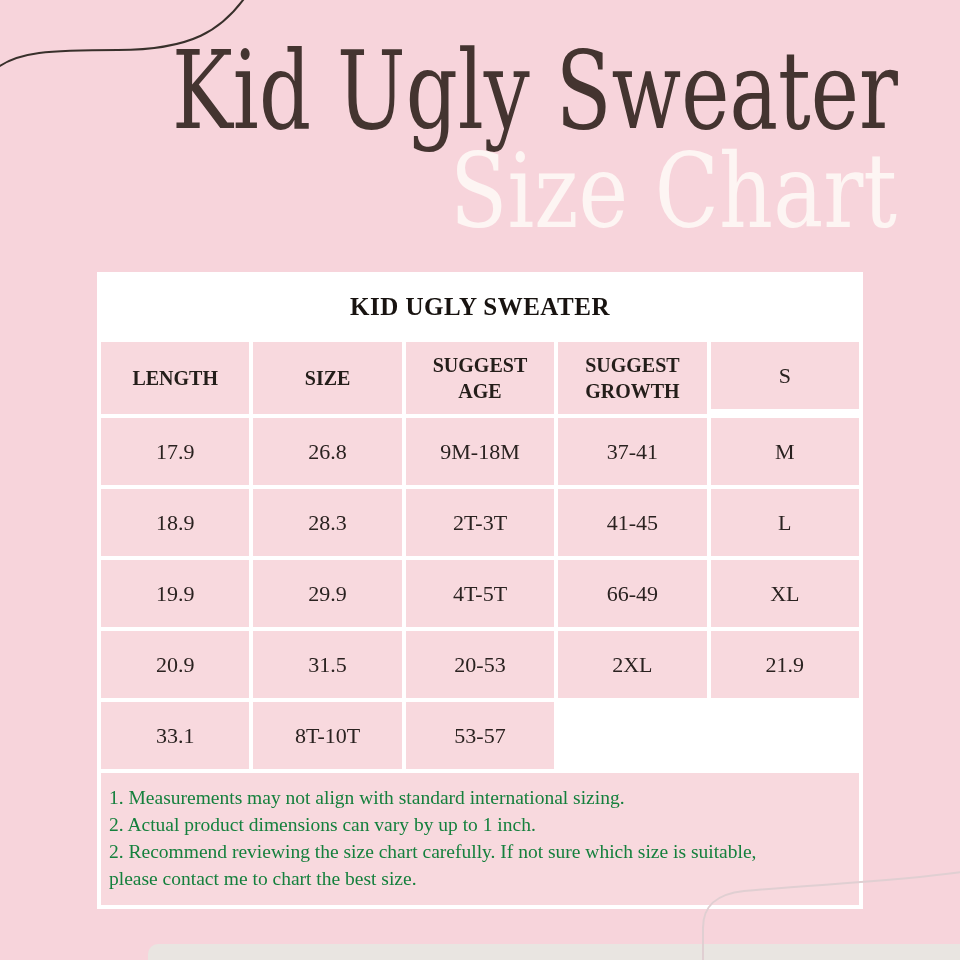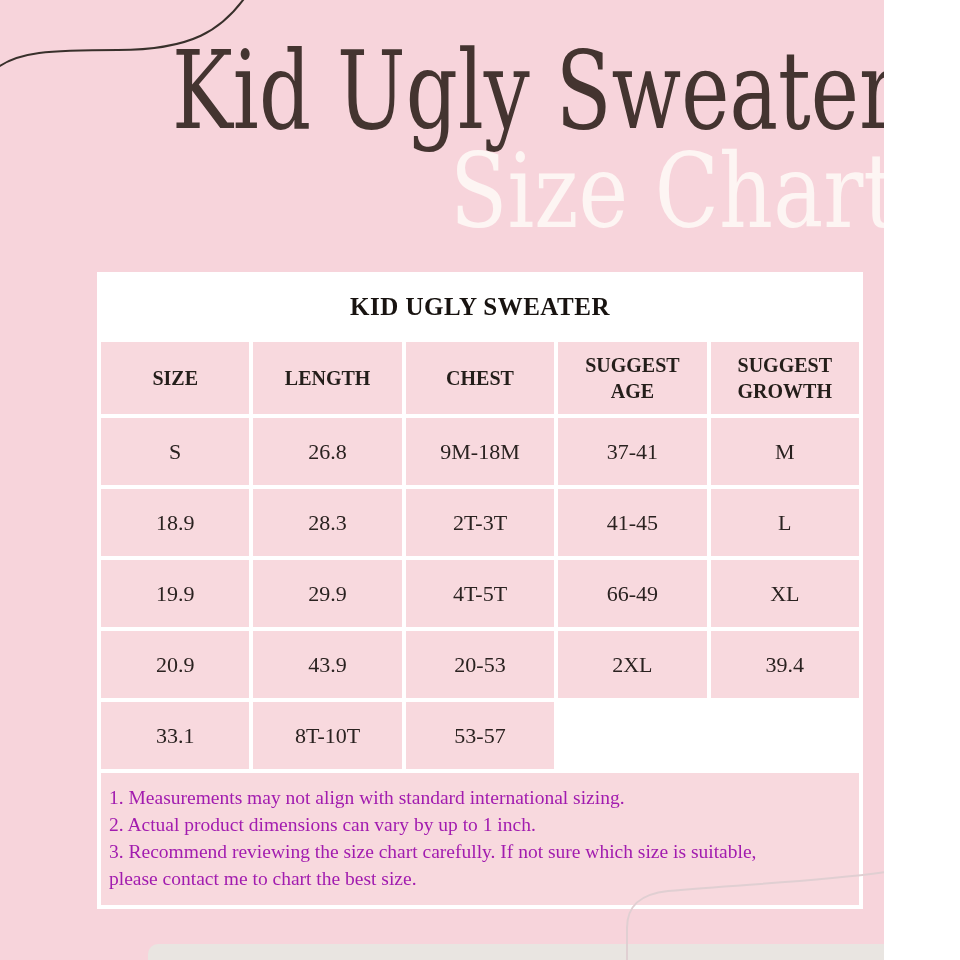--- a/index.html
+++ b/index.html
@@ -1,19 +1,19 @@
 <!DOCTYPE html>
 <html><head>
 <meta charset="utf-8">
 <style>
   html, body { margin: 0; padding: 0; }
   body { width: 960px; height: 960px; overflow: hidden; }
   .canvas {
     position: relative;
-    width: 884px;
+    width: 960px;
     height: 960px;
     background: #f7d4db;
     font-family: "Liberation Serif", serif;
     overflow: hidden;
   }
   .curve-svg { position: absolute; pointer-events: none; }
   .curve-top-left { left: 0; top: 0; }
   .curve-bottom-right { right: 0; bottom: 0; z-index: 5; }
 
   .title-svg { position: absolute; left: 0; top: 0; }
@@ -63,21 +63,21 @@
     align-items: center;
     justify-content: center;
     text-align: center;
     font-size: 22px;
     color: #2a2220;
   }
   .notes-cell {
     grid-column: 1 / -1;
     background: #f8d9de;
     padding: 11px 8px 13px 8px;
-    color: #a21caf;
+    color: #15803d;
   }
   .note-line {
     font-size: 19.5px;
     line-height: 27px;
     white-space: nowrap;
   }
   .bottom-strip {
     position: absolute;
     left: 148px;
     top: 944px;
@@ -98,58 +98,58 @@
 
   <svg class="title-svg" width="960" height="250" viewBox="0 0 960 250">
     <text x="898" y="128" text-anchor="end" font-family="DejaVu Serif, serif" font-size="108" fill="#443430" textLength="726" lengthAdjust="spacingAndGlyphs">Kid Ugly Sweater</text>
     <text x="897" y="227" text-anchor="end" font-family="DejaVu Serif, serif" font-size="102" fill="#fdf5f3" textLength="447" lengthAdjust="spacingAndGlyphs">Size Chart</text>
   </svg>
 
   <div class="table-panel">
 
     <div class="table-caption">KID UGLY SWEATER</div>
 
+    <div class="hcell">LENGTH</div>
     <div class="hcell">SIZE</div>
-    <div class="hcell">LENGTH</div>
-    <div class="hcell">CHEST</div>
     <div class="hcell">SUGGEST AGE</div>
     <div class="hcell">SUGGEST GROWTH</div>
 
     <div class="dcell">S</div>
+    <div class="dcell">17.9</div>
     <div class="dcell">26.8</div>
     <div class="dcell">9M-18M</div>
     <div class="dcell">37-41</div>
 
     <div class="dcell">M</div>
     <div class="dcell">18.9</div>
     <div class="dcell">28.3</div>
     <div class="dcell">2T-3T</div>
     <div class="dcell">41-45</div>
 
     <div class="dcell">L</div>
     <div class="dcell">19.9</div>
     <div class="dcell">29.9</div>
     <div class="dcell">4T-5T</div>
     <div class="dcell">66-49</div>
 
     <div class="dcell">XL</div>
     <div class="dcell">20.9</div>
-    <div class="dcell">43.9</div>
+    <div class="dcell">31.5</div>
     <div class="dcell">20-53</div>
 
     <div class="dcell">2XL</div>
-    <div class="dcell">39.4</div>
+    <div class="dcell">21.9</div>
     <div class="dcell">33.1</div>
     <div class="dcell">8T-10T</div>
     <div class="dcell">53-57</div>
 
     <div class="notes-cell">
       <div class="note-line">1. Measurements may not align with standard international sizing.</div>
       <div class="note-line">2. Actual product dimensions can vary by up to 1 inch.</div>
-      <div class="note-line">3. Recommend reviewing the size chart carefully. If not sure which size is suitable,</div>
+      <div class="note-line">2. Recommend reviewing the size chart carefully. If not sure which size is suitable,</div>
       <div class="note-line">please contact me to chart the best size.</div>
     </div>
   </div>
 
   <div class="bottom-strip"></div>
 
   <svg class="curve-svg curve-bottom-right" width="310" height="100" viewBox="0 0 310 100">
     <path d="M 53 102 L 53 68 C 53 46 66 34 94 31 C 170 24 240 22 312 12" fill="none" stroke="#e0cfd2" stroke-width="2"></path>
   </svg>
 

